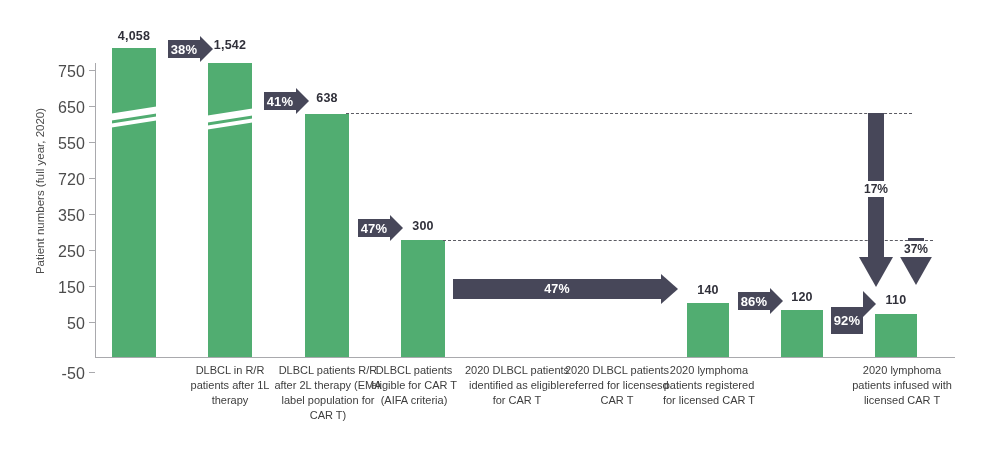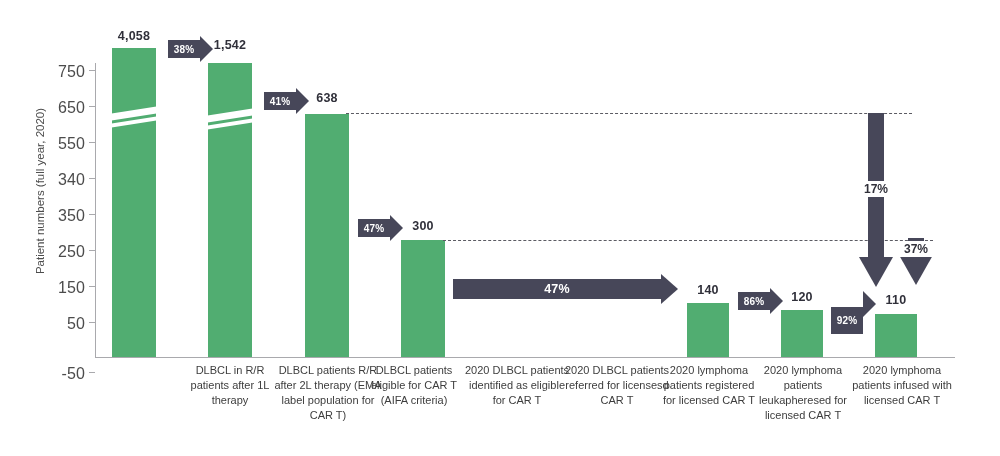--- a/index.html
+++ b/index.html
@@ -94,21 +94,21 @@
     box-sizing:border-box;
   }
   .arrow-right .head{
     width:0;height:0;
     border-top:solid transparent;
     border-bottom:solid transparent;
     border-left:solid #474759;
   }
   .arrow-right .pct{
     color:#ffffff;
-    font-size:10px;
+    font-size:13px;
     font-weight:bold;
     letter-spacing:.2px;
     white-space:nowrap;
   }
   .arrow-right.wide .pct{font-size:12.5px;}
 
   
   .arrow-down{position:absolute;}
   .arrow-down .d-shaft{
     position:absolute;
@@ -154,21 +154,21 @@
   <div class="y-tick" style="top:70px;"></div>
   <div class="y-tick-label" style="left:45px;top:63px;">750</div>
 
   <div class="y-tick" style="top:106px;"></div>
   <div class="y-tick-label" style="left:45px;top:99px;">650</div>
 
   <div class="y-tick" style="top:142px;"></div>
   <div class="y-tick-label" style="left:45px;top:135px;">550</div>
 
   <div class="y-tick" style="top:178px;"></div>
-  <div class="y-tick-label" style="left:45px;top:171px;">340</div>
+  <div class="y-tick-label" style="left:45px;top:171px;">720</div>
 
   <div class="y-tick" style="top:214px;"></div>
   <div class="y-tick-label" style="left:45px;top:207px;">350</div>
 
   <div class="y-tick" style="top:250px;"></div>
   <div class="y-tick-label" style="left:45px;top:243px;">250</div>
 
   <div class="y-tick" style="top:286px;"></div>
   <div class="y-tick-label" style="left:45px;top:279px;">150</div>
 
@@ -200,21 +200,20 @@
   <div class="cat-label" style="left:462px;top:363px;width:110px;">2020 DLBCL patients identified as eligible for CAR T</div>
 
   <div class="cat-label" style="left:562px;top:363px;width:110px;">2020 DLBCL patients referred for licensesd CAR T</div>
 
   <div class="bar" style="left:687px;top:303px;width:42px;height:54px;"></div>
   <div class="bar-value" style="left:668px;top:283px;width:80px;">140</div>
   <div class="cat-label" style="left:656px;top:363px;width:106px;">2020 lymphoma patients registered for licensed CAR T</div>
 
   <div class="bar" style="left:781px;top:310px;width:42px;height:47px;"></div>
   <div class="bar-value" style="left:762px;top:290px;width:80px;">120</div>
-  <div class="cat-label" style="left:752px;top:363px;width:102px;">2020 lymphoma patients leukapheresed for licensed CAR T</div>
 
   <div class="bar" style="left:875px;top:314px;width:42px;height:43px;"></div>
   <div class="bar-value" style="left:856px;top:293px;width:80px;">110</div>
   <div class="cat-label" style="left:847px;top:363px;width:110px;">2020 lymphoma patients infused with licensed CAR T</div>
 
   <div class="dashed" style="left:346px;top:113px;width:566px;"></div>
   <div class="dashed" style="left:443px;top:240px;width:490px;"></div>
 
   <div class="arrow-right" style="left:168px;top:36px;height:26px;">
     <div class="shaft" style="width:32px;height:18px;">

